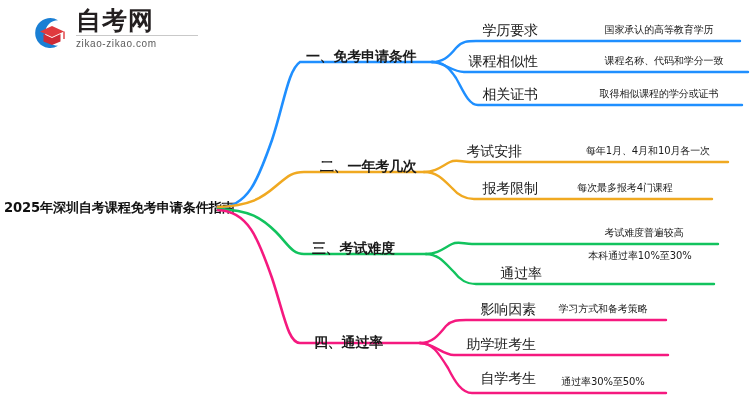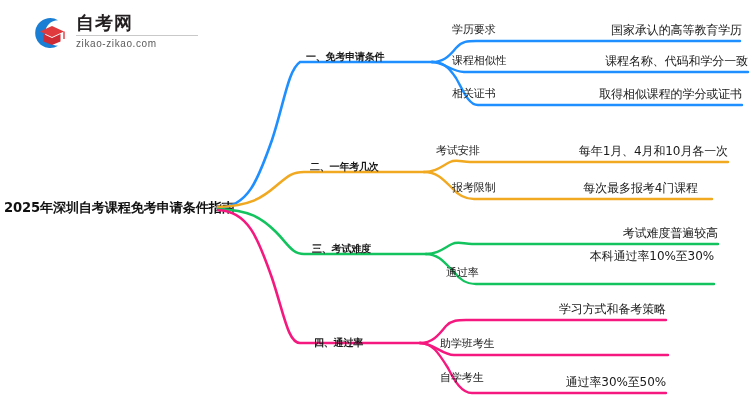--- a/index.html
+++ b/index.html
@@ -37,22 +37,22 @@
     height: 38px;
   }
   #logo-text-wrap {
     position: absolute;
     left: 48px;
     top: 0px;
     width: 125px;
     height: 40px;
   }
   #logo-cn {
-    font-family: Liberation Sans, sans-serif;
-    font-size: 18px;
+    font-family: Liberation Mono, monospace;
+    font-size: 25px;
     font-weight: bold;
     color: #231f20;
     letter-spacing: 1px;
     line-height: 22px;
     white-space: nowrap;
   }
   #logo-rule {
     width: 122px;
     height: 1px;
     background: #c9c9c9;
@@ -90,50 +90,50 @@
     top: 0;
     width: 750px;
     height: 410px;
     pointer-events: none;
   }
 
   
   .branch-label {
     position: absolute;
     font-family: "DejaVu Sans", "Liberation Sans", sans-serif;
-    font-size: 10px;
+    font-size: 14px;
     font-weight: bold;
     color: #1a1a1a;
     white-space: nowrap;
     line-height: 17px;
     letter-spacing: -0.2px;
   }
 
   
   .sub-label {
     position: absolute;
     font-family: "DejaVu Sans", "Liberation Sans", sans-serif;
-    font-size: 11px;
-    color: #1a1a1a;
-    white-space: nowrap;
-    line-height: 16px;
-    letter-spacing: -0.1px;
-    text-align: left;
-  }
-
-  
-  .detail-label {
-    position: absolute;
-    font-family: "DejaVu Sans", "Liberation Sans", sans-serif;
-    font-size: 12px;
+    font-size: 14px;
     color: #1a1a1a;
     white-space: nowrap;
     line-height: 16px;
     letter-spacing: -0.1px;
     text-align: right;
+  }
+
+  
+  .detail-label {
+    position: absolute;
+    font-family: "DejaVu Sans", "Liberation Sans", sans-serif;
+    font-size: 10px;
+    color: #1a1a1a;
+    white-space: nowrap;
+    line-height: 16px;
+    letter-spacing: -0.1px;
+    text-align: center;
   }
 </style>
 </head>
 <body>
 
 <div id="mindmap-root">
 
   <div id="logo-block">
     <svg id="logo-mark" viewBox="0 0 40 38">
       <path d="M30 6.2 A15 15 0 1 0 30 31.8 A12.4 12.4 0 1 1 30 6.2 Z" fill="#1a7fd4"></path>
@@ -185,37 +185,38 @@
 
   <div class="sub-label" style="left:452px; top:22px; width:86px;">学历要求</div>
   <div class="detail-label" style="left:576px; top:22px; width:166px;">国家承认的高等教育学历</div>
 
   <div class="sub-label" style="left:452px; top:53px; width:86px;">课程相似性</div>
   <div class="detail-label" style="left:580px; top:53px; width:168px;">课程名称、代码和学分一致</div>
 
   <div class="sub-label" style="left:452px; top:86px; width:86px;">相关证书</div>
   <div class="detail-label" style="left:576px; top:86px; width:166px;">取得相似课程的学分或证书</div>
 
-  <div class="branch-label" style="left:310px; top:158px;">二、一年考几次</div>
+  <div class="branch-label" style="left:320px; top:158px;">二、一年考几次</div>
 
   <div class="sub-label" style="left:436px; top:143px; width:86px;">考试安排</div>
   <div class="detail-label" style="left:568px; top:143px; width:160px;">每年1月、4月和10月各一次</div>
 
   <div class="sub-label" style="left:452px; top:180px; width:86px;">报考限制</div>
   <div class="detail-label" style="left:552px; top:180px; width:146px;">每次最多报考4门课程</div>
 
   <div class="branch-label" style="left:312px; top:240px;">三、考试难度</div>
 
   <div class="detail-label" style="left:570px; top:225px; width:148px;">考试难度普遍较高</div>
 
   <div class="sub-label" style="left:446px; top:265px; width:96px;">通过率</div>
   <div class="detail-label" style="left:566px; top:248px; width:148px;">本科通过率10%至30%</div>
 
   <div class="branch-label" style="left:314px; top:334px;">四、通过率</div>
 
+  <div class="sub-label" style="left:440px; top:301px; width:96px;">影响因素</div>
   <div class="detail-label" style="left:540px; top:301px; width:126px;">学习方式和备考策略</div>
 
   <div class="sub-label" style="left:440px; top:336px; width:96px;">助学班考生</div>
 
   <div class="sub-label" style="left:440px; top:370px; width:96px;">自学考生</div>
   <div class="detail-label" style="left:540px; top:374px; width:126px;">通过率30%至50%</div>
 
 </div>
 
 </body></html>

